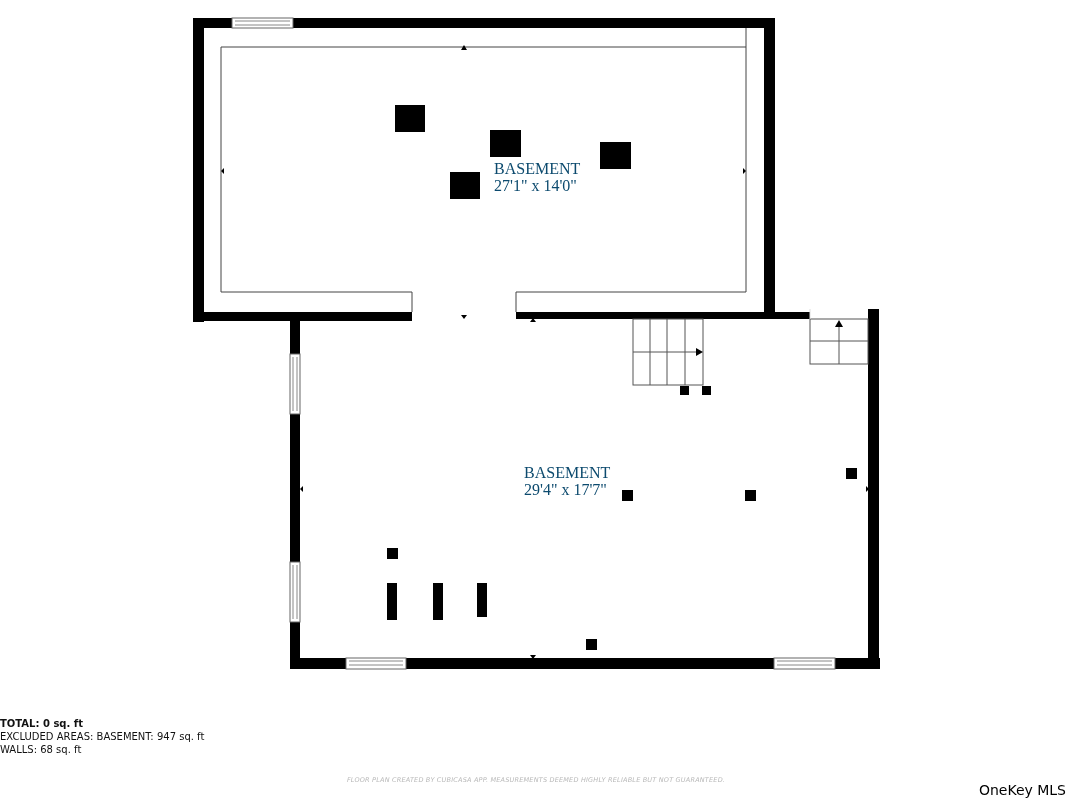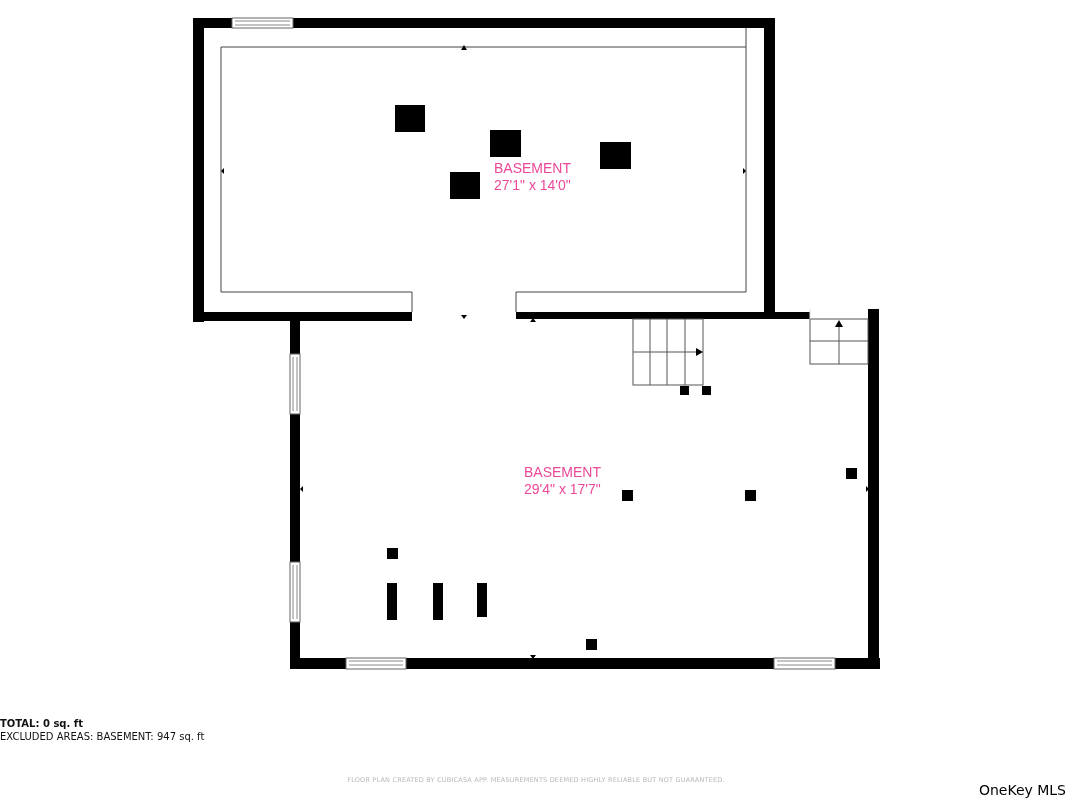--- a/index.html
+++ b/index.html
@@ -1,22 +1,22 @@
 <!DOCTYPE html>
 <html><head>
 <meta charset="utf-8">
 <style>
   html, body { margin: 0; padding: 0; background: #ffffff; }
   body { width: 1072px; height: 804px; position: relative; overflow: hidden; font-family: "Liberation Sans", sans-serif; }
   #plan { position: absolute; left: 0; top: 0; width: 1072px; height: 804px; }
-  .room-label { position: absolute; color: #ec4899; font-family: Liberation Sans, sans-serif; font-size: 14px; line-height: 17px; white-space: nowrap; }
+  .room-label { position: absolute; color: #0c4a6e; font-family: Liberation Serif, serif; font-size: 16px; line-height: 17px; white-space: nowrap; }
   .room-label div { display: block; }
   .summary { position: absolute; left: 0; width: 1072px; top: 717px; font-family: "DejaVu Sans", sans-serif; font-size: 10px; line-height: 13px; color: #111; }
   .summary .total { font-weight: bold; }
-  .disclaimer { position: absolute; left: 0; width: 1072px; top: 776px; text-align: center; font-family: "DejaVu Sans", sans-serif; font-size: 6.5px; color: #b8b8b8; letter-spacing: 0.2px; }
+  .disclaimer { position: absolute; left: 0; width: 1072px; top: 776px; text-align: center; font-family: "DejaVu Sans", sans-serif; font-size: 6.5px; color: #b8b8b8; letter-spacing: 0.2px; font-style: italic; }
   .watermark { position: absolute; right: 6px; top: 782px; font-family: "DejaVu Sans", sans-serif; font-size: 14px; color: #000000; }
 </style>
 </head>
 <body>
 
 <svg id="plan" viewBox="0 0 1072 804" xmlns="http://www.w3.org/2000/svg">
 
   <g fill="#000">
 
     <rect x="193" y="18" width="581" height="10"></rect>
@@ -134,17 +134,18 @@
 </div>
 
 <div class="room-label" style="left:524px; top:464px;">
   <div>BASEMENT</div>
   <div>29'4" x 17'7"</div>
 </div>
 
 <div class="summary">
   <div class="total">TOTAL: 0 sq. ft</div>
   <div>EXCLUDED AREAS: BASEMENT: 947 sq. ft</div>
+  <div>WALLS: 68 sq. ft</div>
 </div>
 
 <div class="disclaimer">FLOOR PLAN CREATED BY CUBICASA APP. MEASUREMENTS DEEMED HIGHLY RELIABLE BUT NOT GUARANTEED.</div>
 
 <div class="watermark">OneKey MLS</div>
 
 </body></html>

